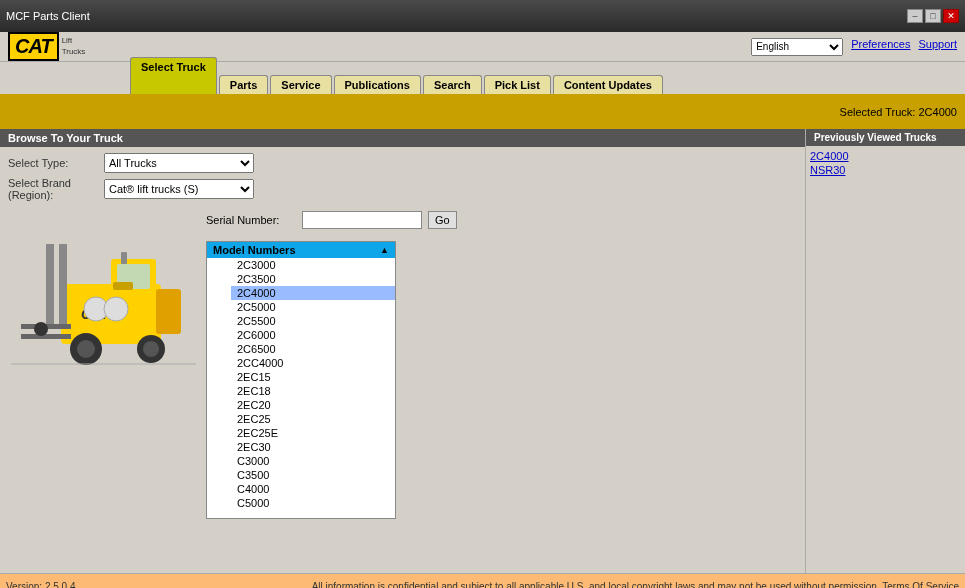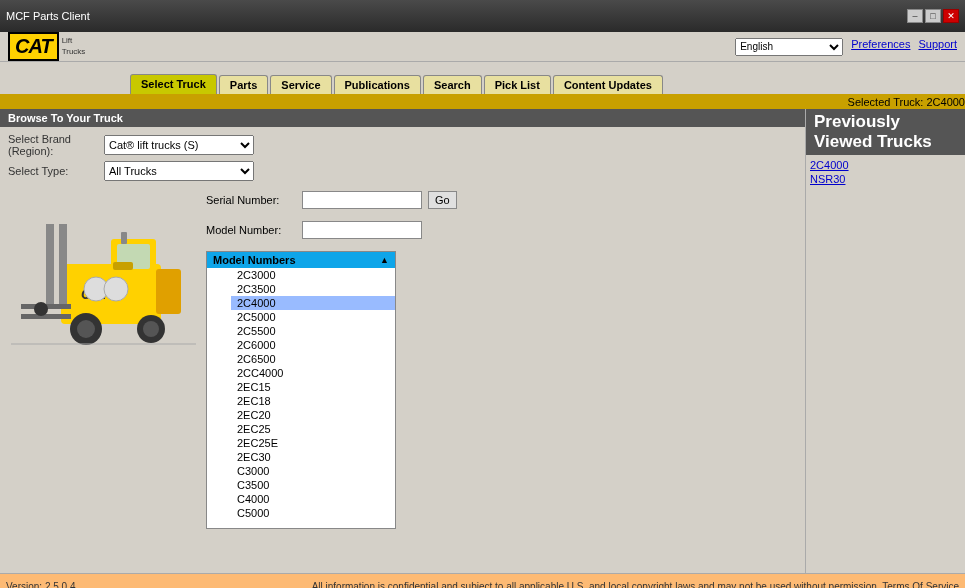--- a/index.html
+++ b/index.html
@@ -42,21 +42,21 @@
       display: flex;
       align-items: center;
       justify-content: flex-end;
       padding: 0 8px;
       border-bottom: 1px solid #aaa;
     }
     #topbar-right { display: flex; gap: 8px; font-size: 11px; }
     #lang-select {
       height: 18px;
       font-size: 10px;
-      width: 108px;
+      width: 92px;
     }
     .topbar-link { color: #00c; text-decoration: underline; cursor: pointer; font-size: 11px; }
 
     
     #navtabs {
       background: #d4d0c8;
       padding: 4px 0 0 130px;
       display: flex;
       align-items: flex-end;
       gap: 2px;
@@ -68,31 +68,31 @@
       border-bottom: none;
       cursor: pointer;
       font-size: 11px;
       font-weight: bold;
       background: #e8e0a0;
       border-radius: 3px 3px 0 0;
     }
     .navtab.active {
       background: #c8c800;
       border-color: #888;
-      padding-bottom: 4px;
+      padding-bottom: 21px;
     }
 
     
     #selected-truck-bar {
       background: #c8a000;
-      height: 15px;
+      height: 35px;
       display: flex;
       align-items: center;
       justify-content: flex-end;
-      padding: 0 0;
+      padding: 0 8px;
       font-size: 11px;
       color: #000;
     }
 
     
     #content {
       display: flex;
       flex: 1;
       overflow: hidden;
     }
@@ -214,21 +214,21 @@
       width: 160px;
       background: #d4d0c8;
       border-left: 1px solid #aaa;
       display: flex;
       flex-direction: column;
     }
     #prev-trucks-header {
       background: #555;
       color: white;
       padding: 3px 8px;
-      font-size: 17px;
+      font-size: 10px;
       font-weight: bold;
     }
     #prev-trucks-list {
       padding: 4px;
       display: flex;
       flex-direction: column;
       gap: 2px;
     }
     .prev-truck-item {
       color: #00c;
@@ -299,29 +299,29 @@
     </span>
   </div>
 
   <div id="content">
 
     <div id="main-panel">
       <div id="browse-header">Browse To Your Truck</div>
 
       <div id="browse-form">
         <div class="form-row">
+          <span class="form-label">Select Type:</span>
+          <select class="form-select">
+            <option>All Trucks</option>
+          </select>
+        </div>
+        <div class="form-row">
           <span class="form-label">Select Brand (Region):</span>
           <select class="form-select">
             <option>Cat® lift trucks (S)</option>
-          </select>
-        </div>
-        <div class="form-row">
-          <span class="form-label">Select Type:</span>
-          <select class="form-select">
-            <option>All Trucks</option>
           </select>
         </div>
       </div>
 
       <div id="middle-section">
 
         <div id="truck-image">
           <svg width="185" height="175" viewBox="0 0 185 175">
 
             <rect x="50" y="70" width="100" height="60" fill="#FFD100" rx="4"></rect>
@@ -359,24 +359,20 @@
         </div>
 
         <div id="form-right">
 
           <div class="input-row">
             <span class="input-label">Serial Number:</span>
             <input type="text" class="text-input" style="width: 120px;">
             <button class="go-btn">Go</button>
           </div>
 
-          <div class="input-row">
-            <span class="input-label">Model Number:</span>
-            <input type="text" class="text-input" style="width: 120px;">
-          </div>
 
           <div id="model-list-container">
             <div id="model-list-header">
               <span>Model Numbers</span>
               <span style="font-size:9px;">▲</span>
             </div>
             <div id="model-list">
             <div class="model-item">2C3000</div>
                 <div class="model-item">2C3500</div>
                 <div class="model-item selected">2C4000</div>

